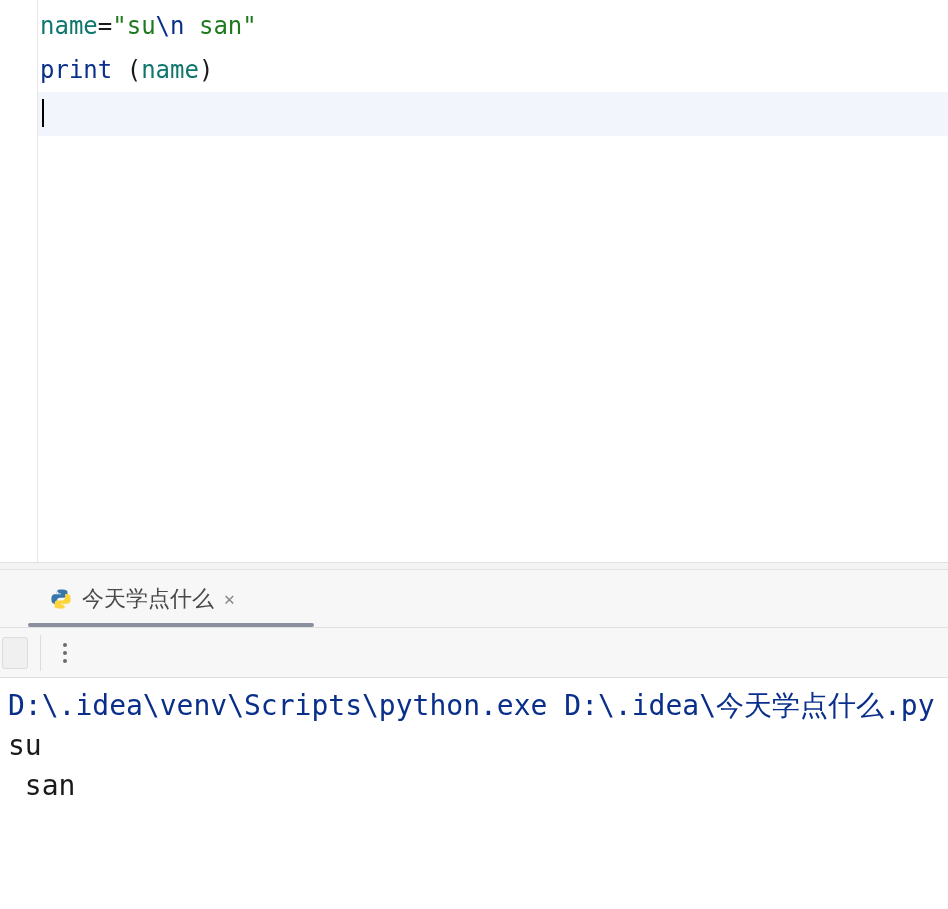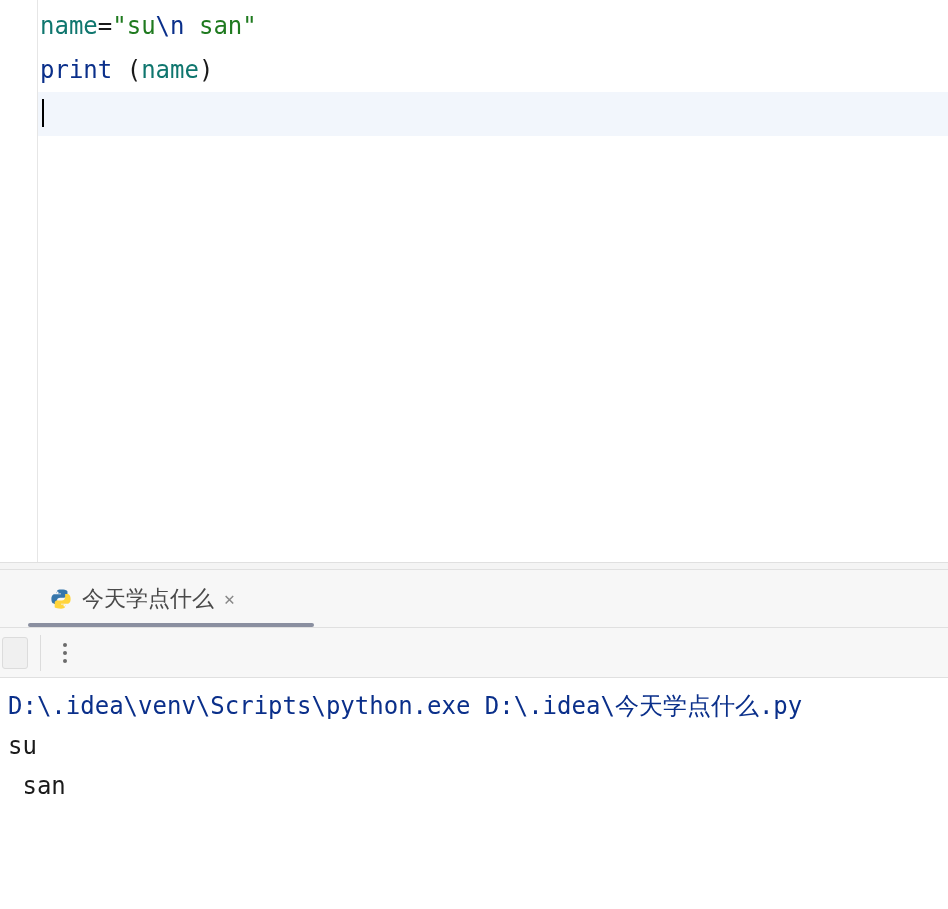--- a/index.html
+++ b/index.html
@@ -22,21 +22,21 @@
   .run-tab-close { font-size: 18px; color: #888; cursor: pointer; }
   .tab-underline { position: absolute; left: 28px; bottom: 0; width: 286px; height: 4px; background: #8a8fa0; border-radius: 2px; }
   .py-icon { width: 22px; height: 22px; display: inline-block; position: relative; }
   .py-icon svg { width: 22px; height: 22px; }
   .toolbar-row { width: 100%; height: 50px; background: #f7f7f7; border-bottom: 1px solid #e0e0e0; display: flex; align-items: center; }
   .toolbar-left-handle { width: 26px; height: 32px; margin-left: 2px; background: #f0f0f0; border: 1px solid #dcdcdc; border-radius: 3px; }
   .toolbar-divider { width: 1px; height: 36px; background: #dcdcdc; margin: 0 12px; }
   .toolbar-more { width: 24px; height: 24px; display: flex; flex-direction: column; justify-content: space-between; align-items: center; cursor: pointer; padding: 2px 0; }
   .toolbar-more span { width: 4px; height: 4px; border-radius: 50%; background: #6b6b6b; }
   .console-output { width: 100%; padding: 8px 8px 0 8px; }
-  .console-line { line-height: 40px; white-space: pre; font-family: "Consolas", "Menlo", "Monaco", monospace; font-size: 24px; color: #1a1a1a; }
+  .console-line { line-height: 40px; white-space: pre; font-family: "Consolas", "Menlo", "Monaco", monospace; font-size: 28px; color: #1a1a1a; }
   .console-cmd { color: #0a2f8a; }
   .console-cmd-cjk { font-family: "Microsoft YaHei", "PingFang SC", sans-serif; }
 </style>
 </head>
 <body>
 
 <div class="editor-pane">
   <div class="editor-gutter"></div>
   <div class="editor-code">
     <div class="code-line"><span class="tok-name">name</span><span class="tok-op">=</span><span class="tok-str">"</span><span class="tok-str">su</span><span class="tok-esc">\n</span><span class="tok-str"> san</span><span class="tok-str">"</span></div>

